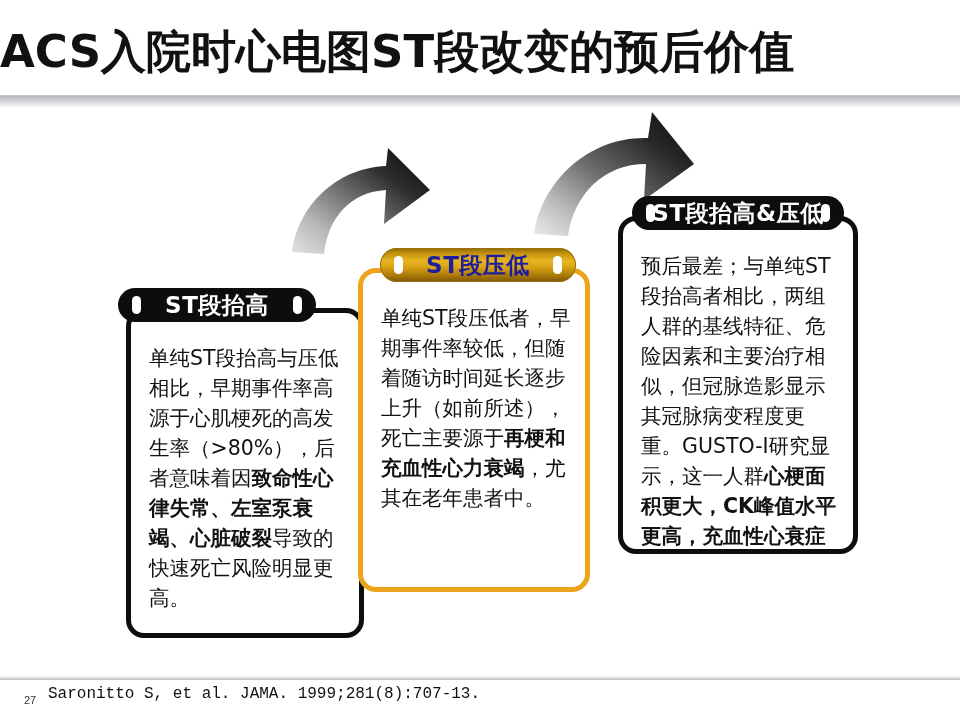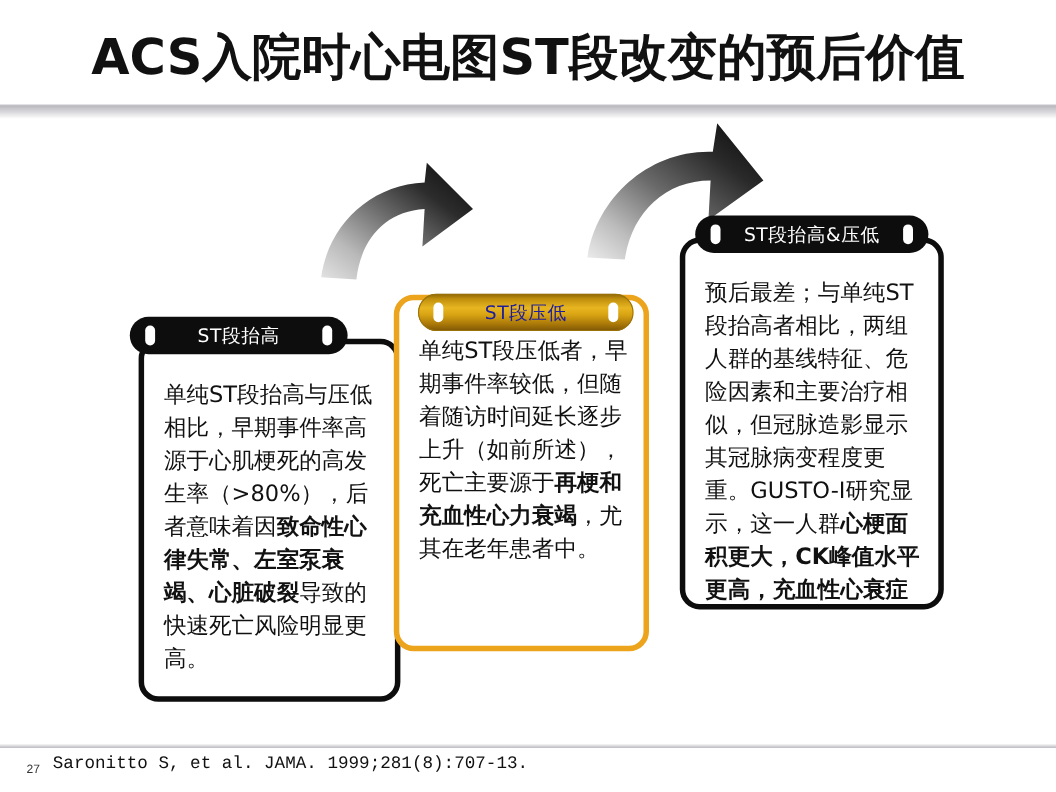--- a/index.html
+++ b/index.html
@@ -12,21 +12,21 @@
   }
   #slide{position:relative;width:960px;height:720px;overflow:hidden;background:#fff;}
 
   
   #title-area{
     position:absolute;left:0;top:0;width:960px;height:96px;
     background:#ffffff;
   }
   #page-title{
     position:absolute;left:0;top:26px;width:960px;
-    text-align:center;
+    text-align:left;
     font-size:45px;
     font-weight:bold;
     color:#111111;
     letter-spacing:0px;
     line-height:52px;
     white-space:nowrap;
     font-family:"DejaVu Sans","Liberation Sans",sans-serif;
   }
   #title-divider{
     position:absolute;left:0;top:96px;width:960px;height:12px;
@@ -76,38 +76,37 @@
   }
   .plaque .hole{
     position:absolute;
     width:9px;height:18px;border-radius:5px;
     background:#ffffff;
     top:8px;
   }
   .plaque .hole.left{left:14px;}
   .plaque .hole.right{right:14px;}
   .plaque .label{
-    font-size:17px;
-    font-weight:normal;
+    font-size:23px;
+    font-weight:bold;
     letter-spacing:0.5px;
     white-space:nowrap;
     font-family:"DejaVu Sans","Liberation Sans",sans-serif;
   }
 
   
   .blk .body{border-color:#0d0d0d;border-width:5px;}
   .blk .plaque{background:#0d0d0d;}
   .blk .plaque .label{color:#ffffff;}
 
   
   .gold .body{border-color:#eca41c;border-width:5px;}
   .gold .plaque{
     background:linear-gradient(to bottom,#8c6508 0%,#c08f0c 14%,#e8b621 38%,#d9a413 56%,#a87708 82%,#7d5606 100%);
     box-shadow:inset 0 0 0 1px #9a7109;
-    margin-top:19px;
   }
   .gold .plaque .label{color:#1d1d9e;}
   .gold .text{color:#111111;}
 
   
   #box-st-elevation{left:98px;top:288px;width:238px;height:350px;}
   #box-st-elevation .body{width:238px;height:330px;margin-left:28px;}
   #box-st-elevation .plaque{left:20px;top:0px;width:198px;}
 
   #box-st-depression{left:358px;top:248px;width:240px;height:344px;}

